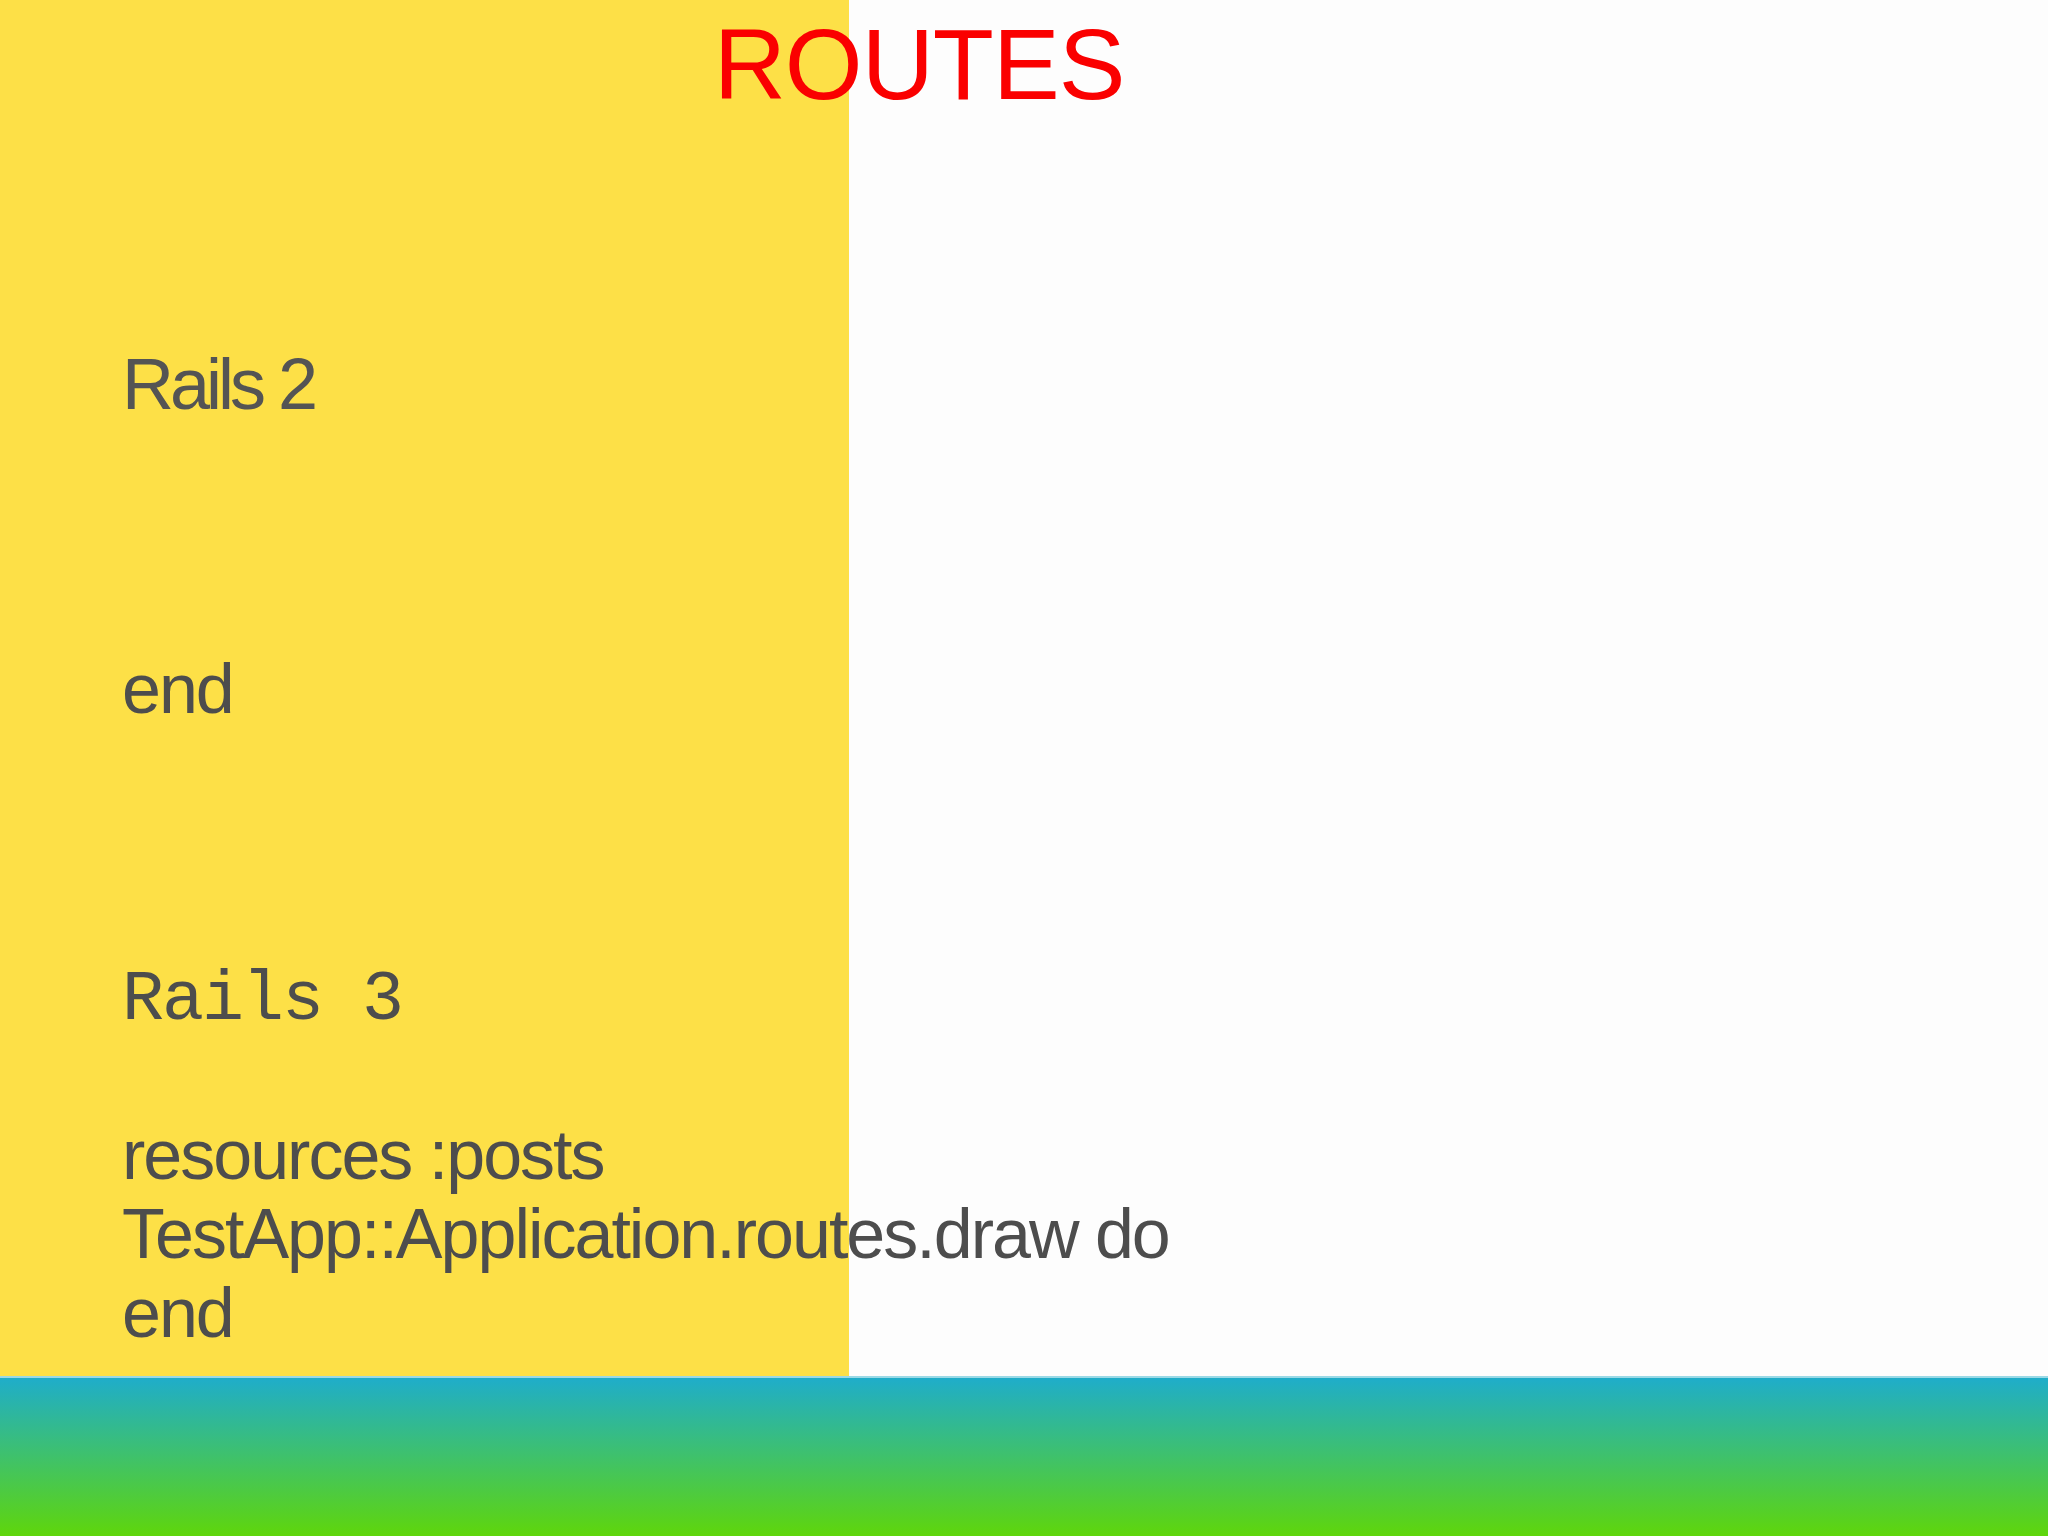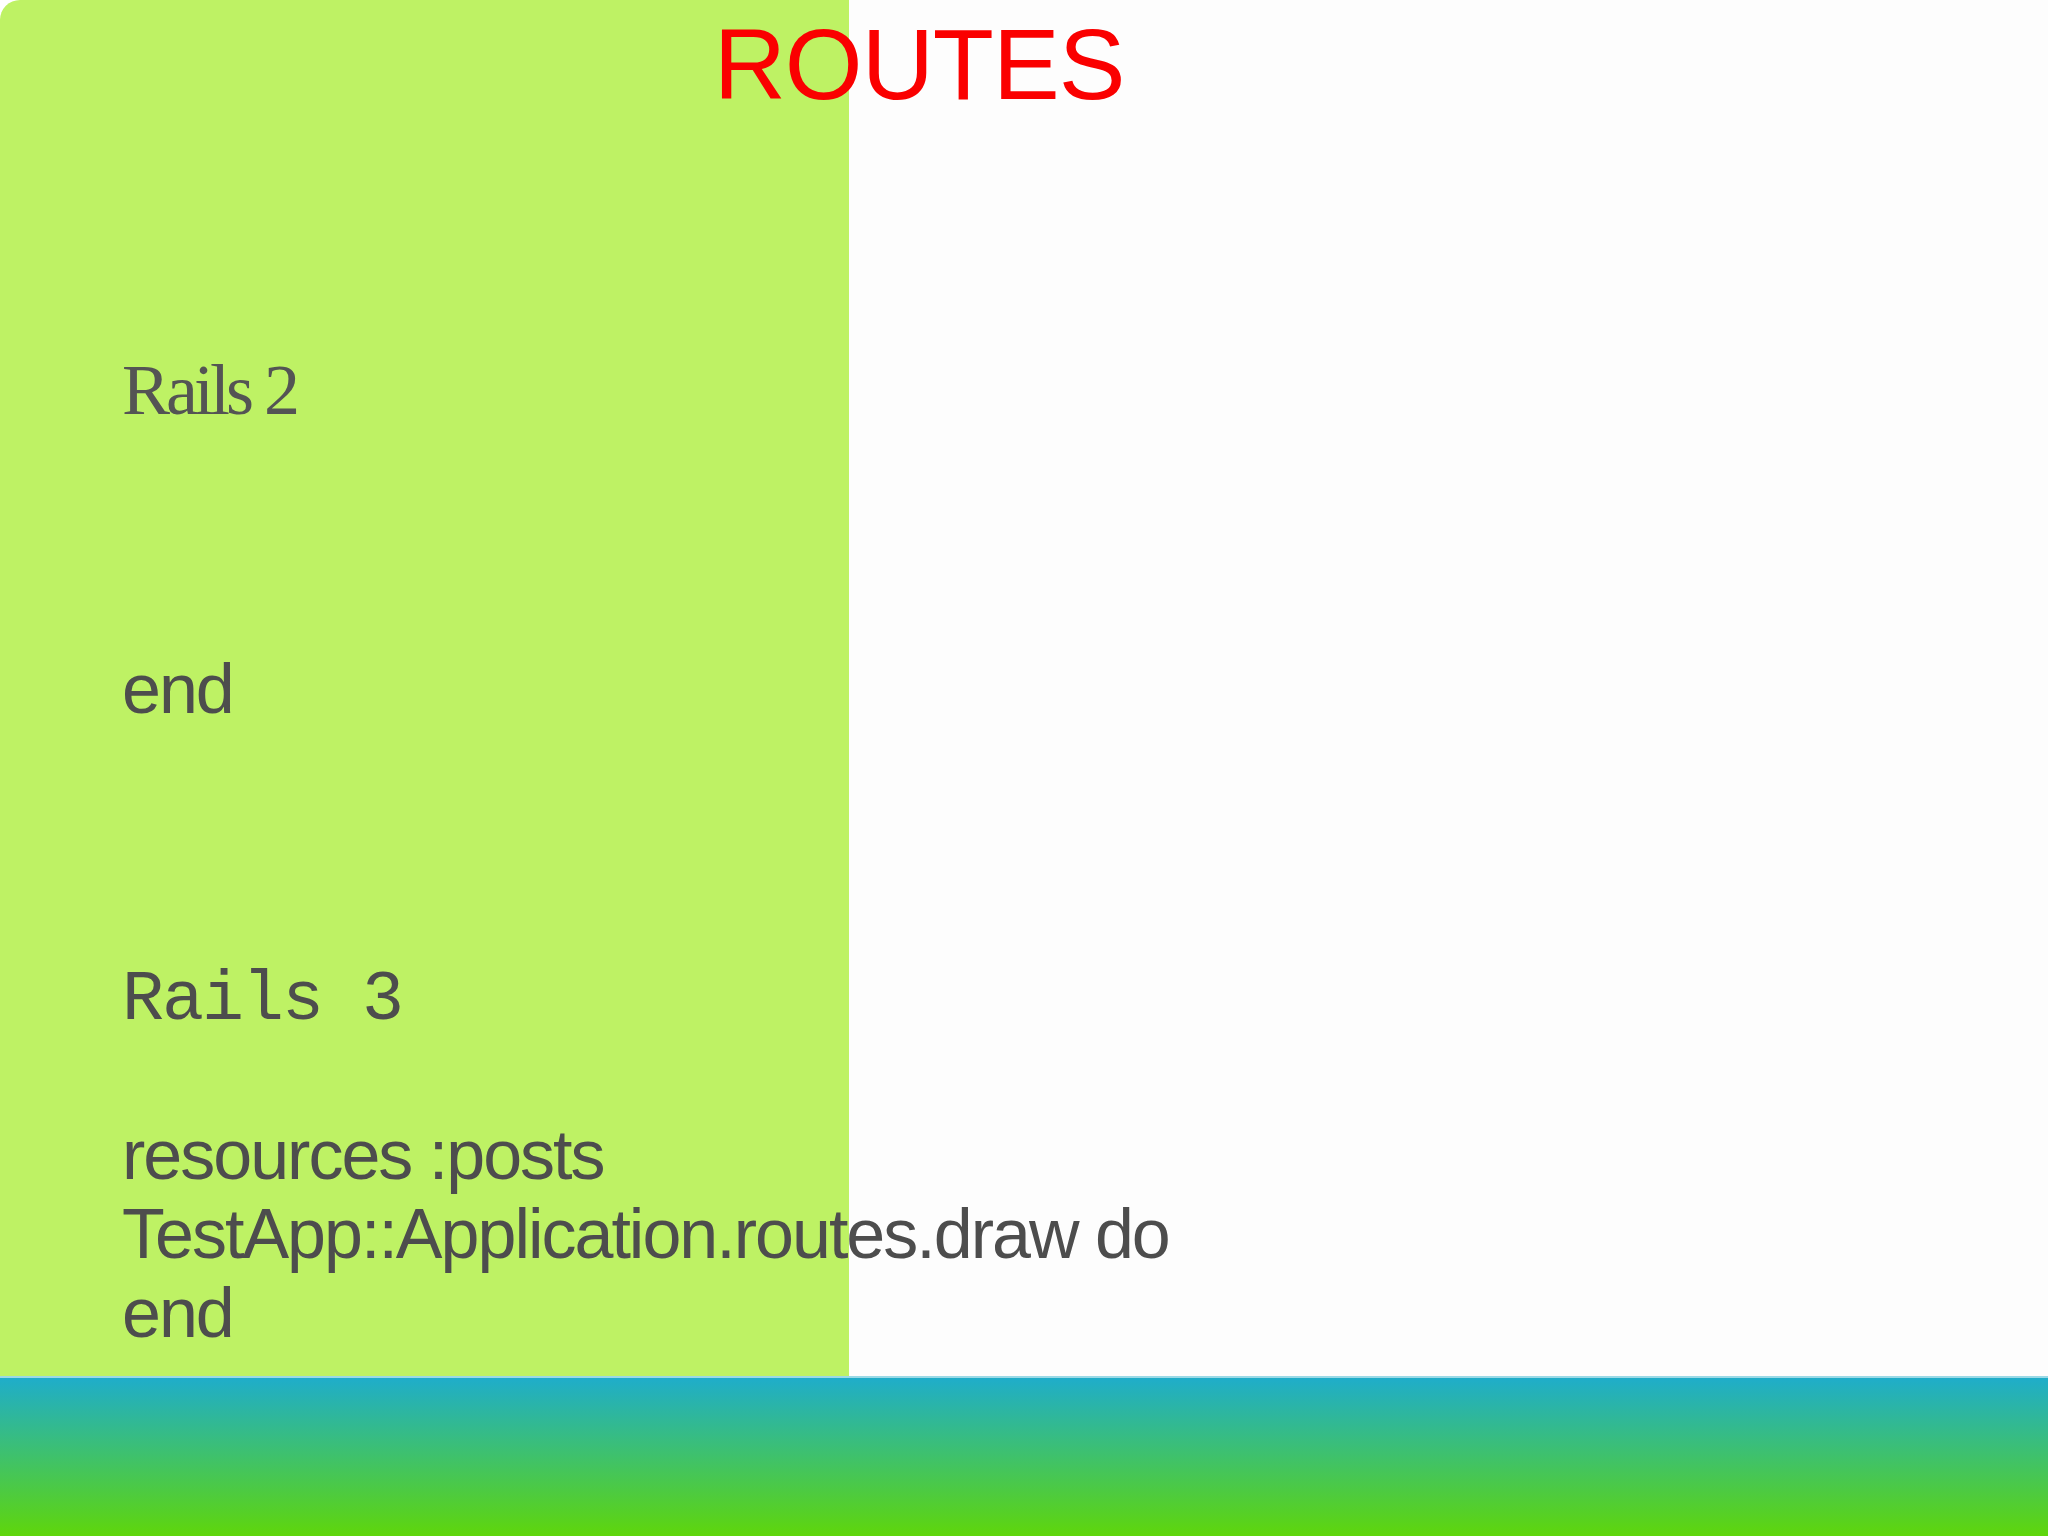--- a/index.html
+++ b/index.html
@@ -10,22 +10,21 @@
   body {
     width: 2048px;
     height: 1536px;
     position: relative;
     overflow: hidden;
     font-family: "Liberation Sans", "DejaVu Sans", sans-serif;
   }
   .slide {
     position: absolute;
     inset: 0;
-    background: #bef264;
-    border-radius: 20px;
+    background: #fde047;
   }
   
   .bg-right {
     position: absolute;
     left: 849px;
     right: 0;
     top: 0;
     bottom: 160px;
     background: #fdfdfd;
   }
@@ -38,27 +37,26 @@
     text-align: center;
     font-size: 100px;
     font-weight: 400;
     line-height: 120px;
     letter-spacing: -1px;
     color: var(--title-red, #fa0000);
   }
   .mono-line {
     position: absolute;
     left: 122px;
-    font-family: Liberation Serif, serif;
+    font-family: Liberation Sans, sans-serif;
     font-size: 72px;
     letter-spacing: -4px;
     line-height: 79px;
     color: var(--mono-gray, #545454);
     white-space: pre;
-    margin-top: 6px;
   }
   .heading-rails2 { top: 345px; }
   .file-path     { top: 503px; }
   .sans-text {
     color: var(--body-gray, #4d4d4d);
     font-size: 70px;
     letter-spacing: -2px;
     line-height: 79px;
     white-space: pre;
   }

